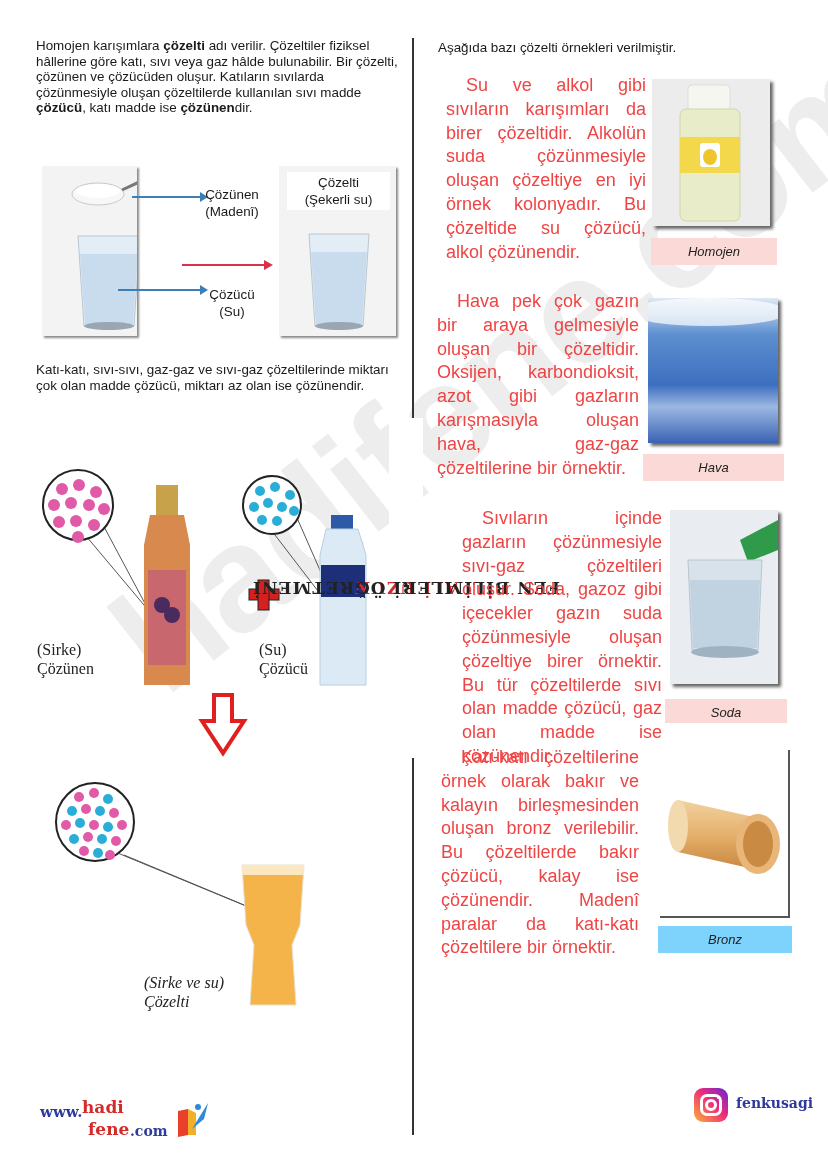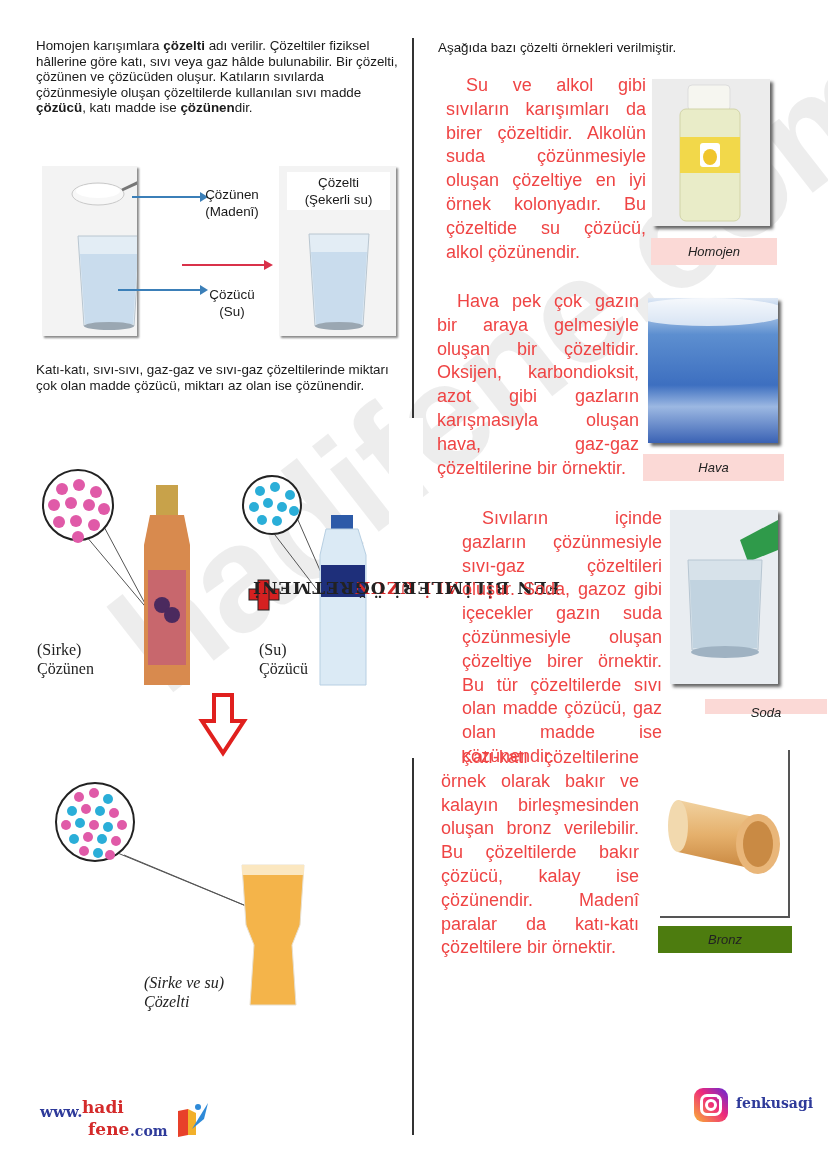--- a/index.html
+++ b/index.html
@@ -228,39 +228,39 @@
 <div class="abs r-text" style="left:462px;top:507px;width:200px;"><span class="first"></span><span>Sıvıların içinde gazların çözünmesiyle sıvı-gaz çözeltileri oluşur. Soda, gazoz gibi içecekler gazın suda çözünmesiyle oluşan çözeltiye birer örnektir. Bu tür çözeltilerde sıvı olan madde çözücü, gaz olan madde ise çözünendir.</span></div>
 <div class="abs photo" style="left:670px;top:510px;width:108px;height:174px;">
   <svg width="108" height="174" viewBox="0 0 108 174">
     <rect width="108" height="174" fill="#e9edf1"></rect>
     <path d="M70 30 L108 10 L108 40 L78 52 Z" fill="#2f9a4a"></path>
     <path d="M18 50 L92 50 L88 140 L22 140 Z" fill="#d7e2ea" stroke="#b7c6d2"></path>
     <path d="M20 70 L90 70 L87 138 L23 138 Z" fill="#c1d3e0"></path>
     <ellipse cx="55" cy="142" rx="34" ry="6" fill="#9fb2c2"></ellipse>
   </svg>
 </div>
-<div class="abs caption" style="left:665px;top:699px;width:122px;height:15px;margin-left:40px;">Soda</div>
+<div class="abs caption" style="left:665px;top:699px;width:122px;height:24px;">Soda</div>
 
 <div class="abs r-text" style="left:441px;top:746px;width:198px;"><span class="first"></span><span>Katı-katı çözeltilerine örnek olarak bakır ve kalayın birleşmesinden oluşan bronz verilebilir. Bu çözeltilerde bakır çözücü, kalay ise çözünendir. Madenî paralar da katı-katı çözeltilere bir örnektir.</span></div>
 <div class="abs" style="left:660px;top:750px;width:130px;height:168px;border-right:2px solid #555;border-bottom:2px solid #555;">
   <svg width="128" height="166" viewBox="0 0 128 166">
     <defs>
       <linearGradient id="br" x1="0" y1="0" x2="0" y2="1">
         <stop offset="0" stop-color="#f1d2a0"></stop>
         <stop offset="0.5" stop-color="#e5b06c"></stop>
         <stop offset="1" stop-color="#c8863e"></stop>
       </linearGradient>
     </defs>
     <path d="M18 50 L98 68 L98 120 L18 102 Z" fill="url(#br)"></path>
     <ellipse cx="18" cy="76" rx="10" ry="26" fill="#f2d9ae"></ellipse>
     <ellipse cx="98" cy="94" rx="22" ry="30" fill="#e9b679"></ellipse>
     <ellipse cx="98" cy="94" rx="15" ry="23" fill="#c98a44"></ellipse>
   </svg>
 </div>
-<div class="abs caption" style="left:658px;top:926px;width:134px;height:27px;background:#4d7c0f;">Bronz</div>
+<div class="abs caption" style="left:658px;top:926px;width:134px;height:27px;background:#7dd3fc;">Bronz</div>
 
 <div class="abs footer-left" style="width:180px;height:50px;margin-top:12px;">
   <span class="abs" style="left:0;top:6px;font-size:15px;color:#2e3a9a;">www.</span>
   <span class="abs" style="left:42px;top:0;font-size:17px;color:#d42a2a;">hadi</span>
   <span class="abs" style="left:48px;top:22px;font-size:17px;color:#d42a2a;">fene</span>
   <span class="abs" style="left:90px;top:26px;font-size:14px;color:#2e3a9a;">.com</span>
   <svg class="abs" style="left:134px;top:2px;" width="40" height="40" viewBox="0 0 40 40">
     <path d="M4 12 L14 10 L14 36 L4 38 Z" fill="#e8402a"></path>
     <path d="M14 10 L22 14 L22 36 L14 36 Z" fill="#f2b02a"></path>
     <path d="M18 30 L34 4 L30 20 Z" fill="#2e8ad8"></path>

